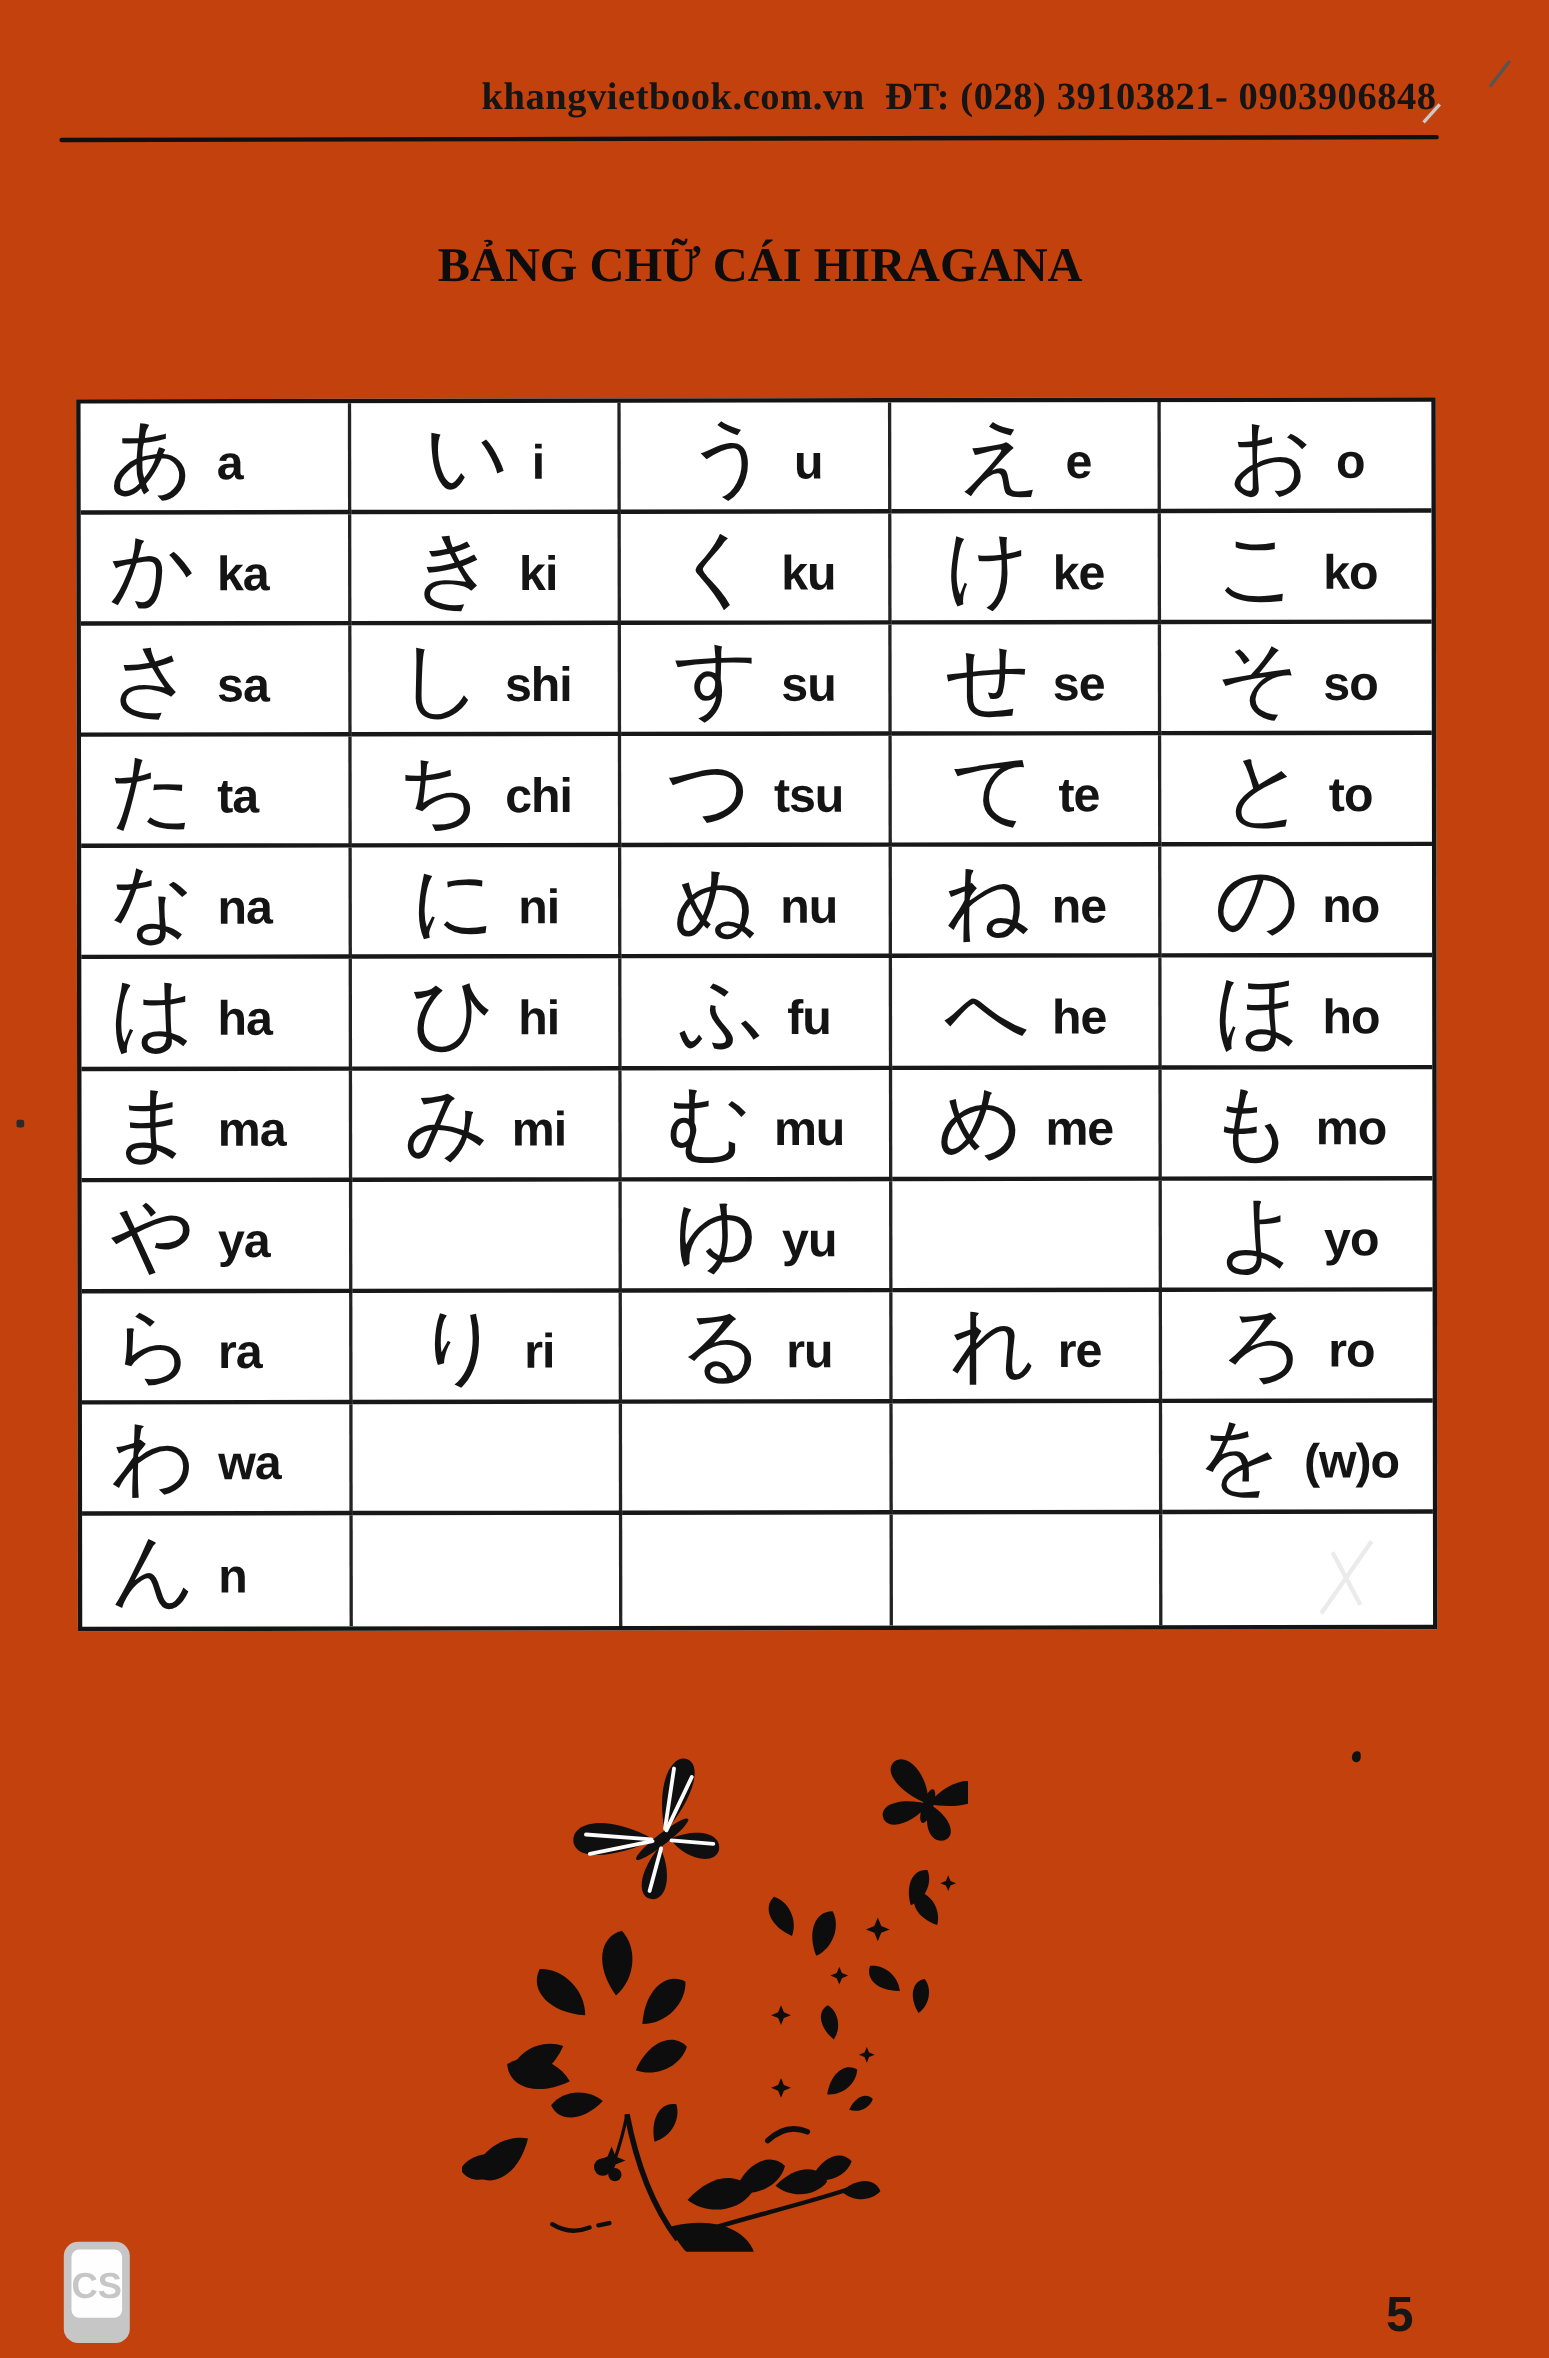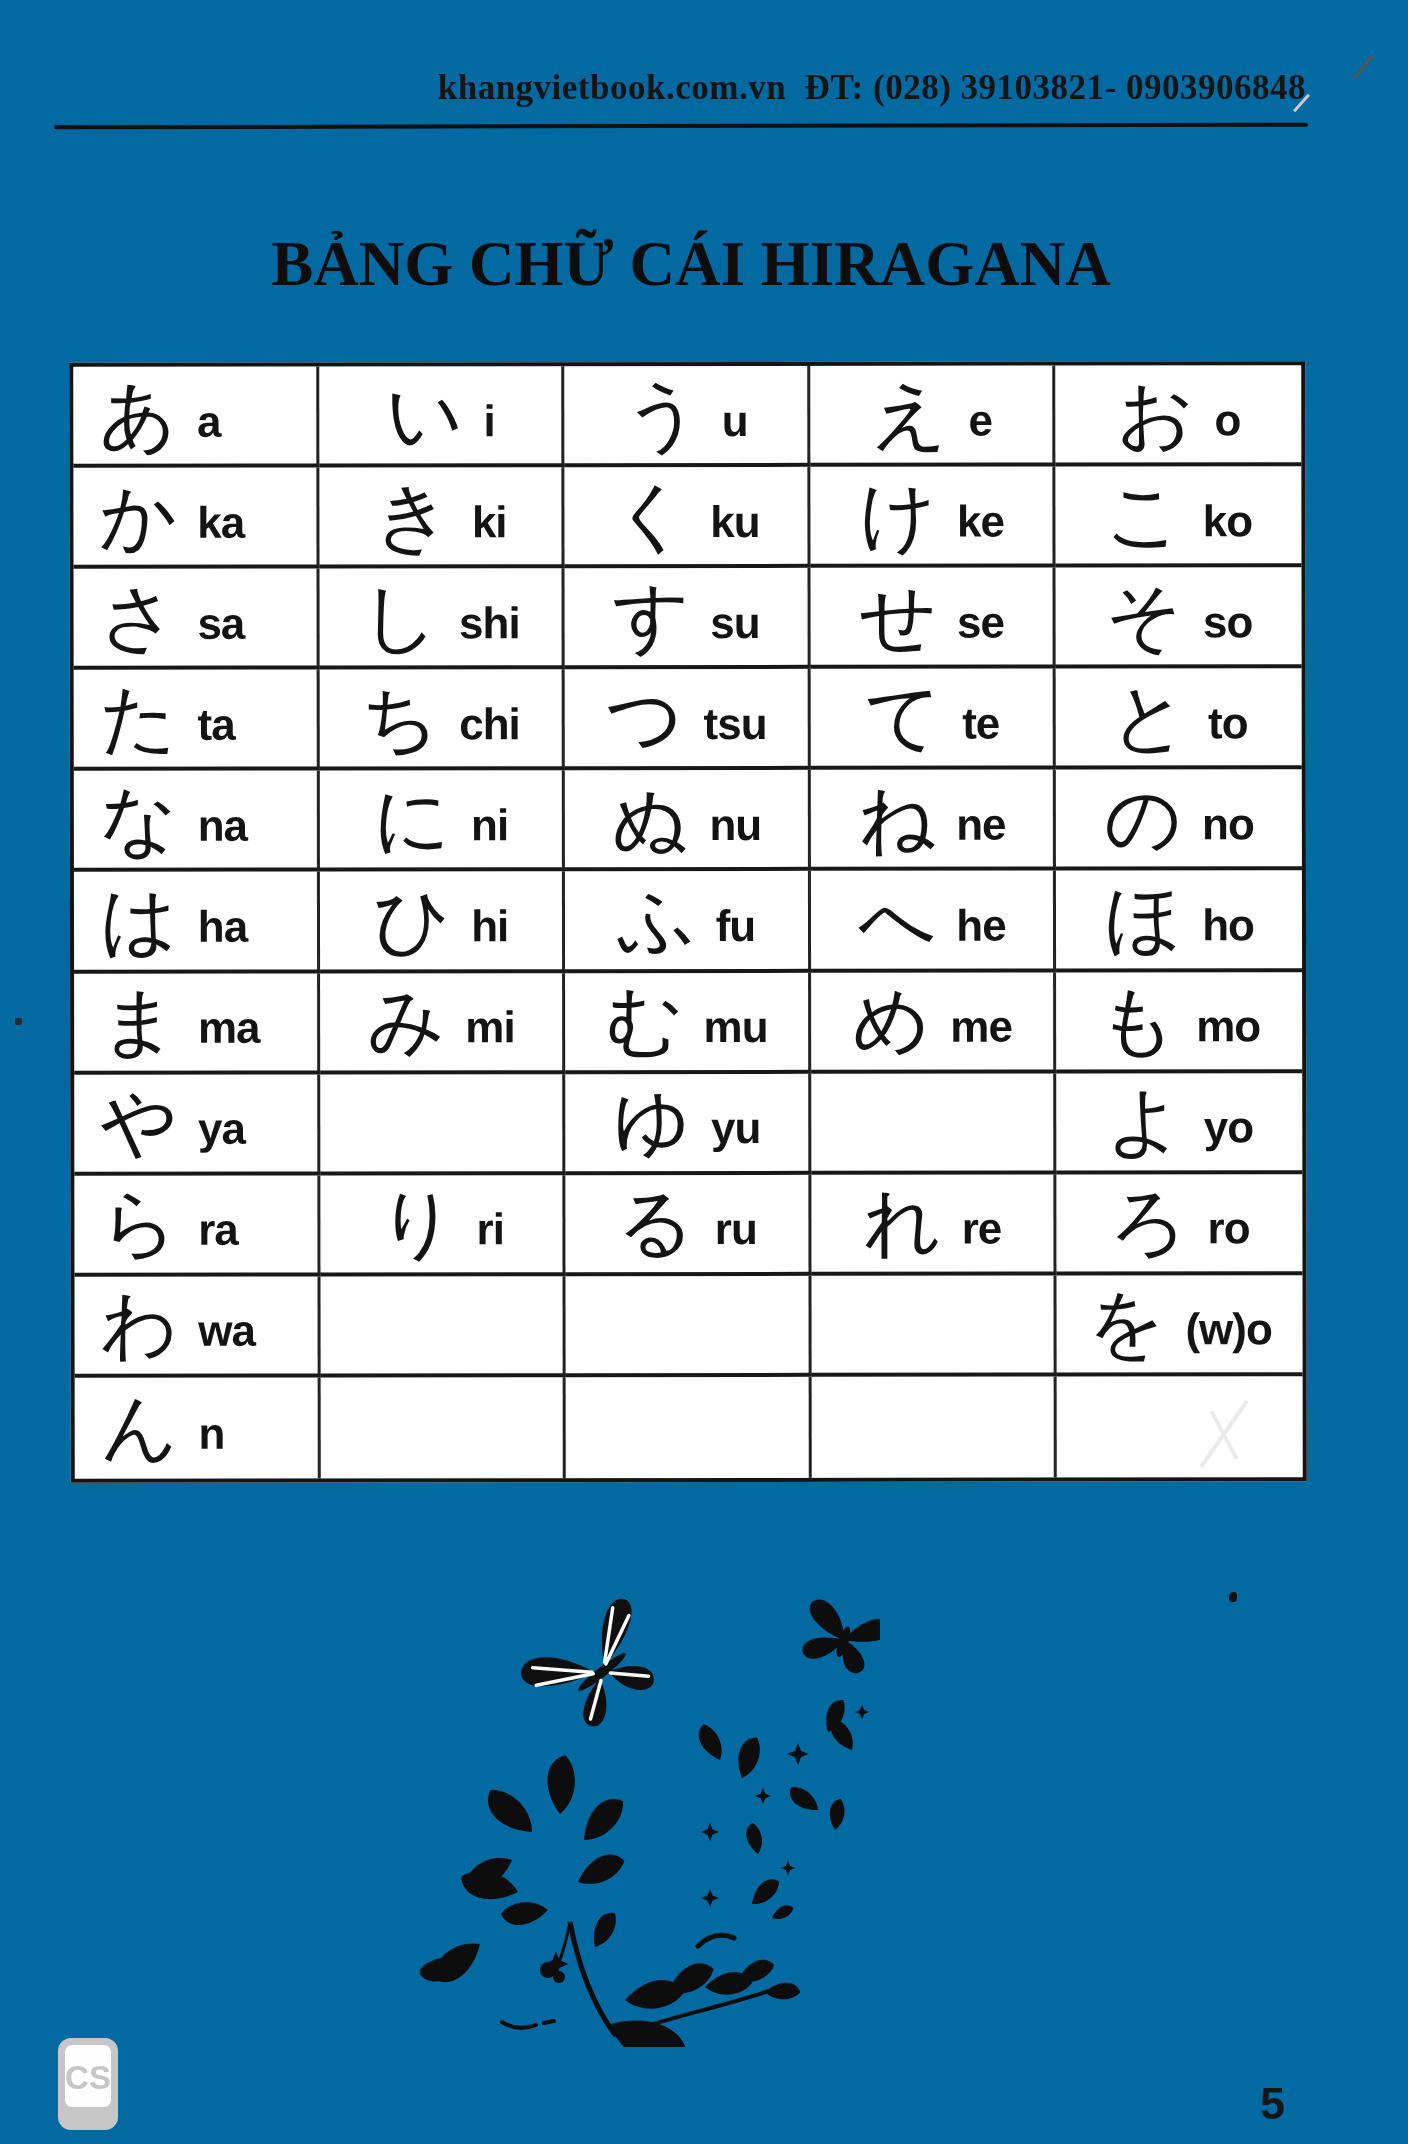--- a/index.html
+++ b/index.html
@@ -4,38 +4,38 @@
 <style>
   html,body{margin:0;padding:0;}
   body{
     width:1408px;height:2144px;
     background:#fefefe;
     position:relative;
     overflow:hidden;
     font-family:"Liberation Sans",sans-serif;
     color:#141414;
   }
-  .scan-page{position:absolute;inset:0;background:#0369a1;}
+  .scan-page{position:absolute;inset:0;background:#c2410c;}
 
   
   .scan-header{
     position:absolute;top:68px;right:102px;
     font-family:"Liberation Serif",serif;
     font-weight:700;font-size:35px;color:#151515;
     white-space:pre;letter-spacing:.5px;
   }
   .header-rule{
     position:absolute;left:54px;top:124px;width:1254px;height:4px;
     background:#101010;border-radius:3px;transform:rotate(-.12deg);
   }
   .doc-title{
     position:absolute;top:186px;left:0;width:1382px;
     text-align:center;
     font-family:"Liberation Serif",serif;
-    font-weight:700;font-size:63px;letter-spacing:0;
+    font-weight:700;font-size:44px;letter-spacing:0;
     color:#0d0d0d;
   }
 
   
   .kana-table{
     position:absolute;left:70px;top:362px;
     width:1236px;height:1120px;
     display:grid;
     grid-template-columns:repeat(5,1fr);
     grid-template-rows:repeat(11,1fr);

